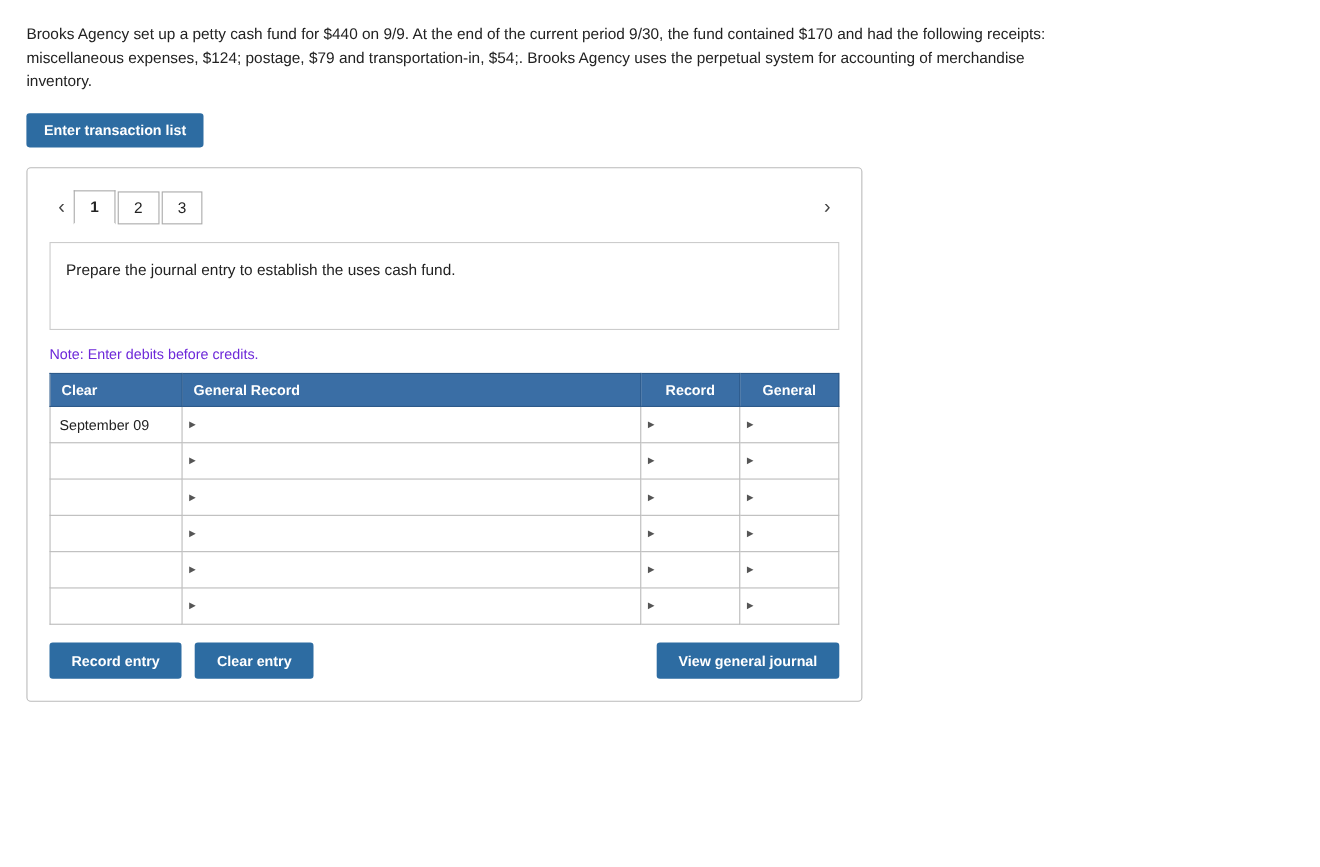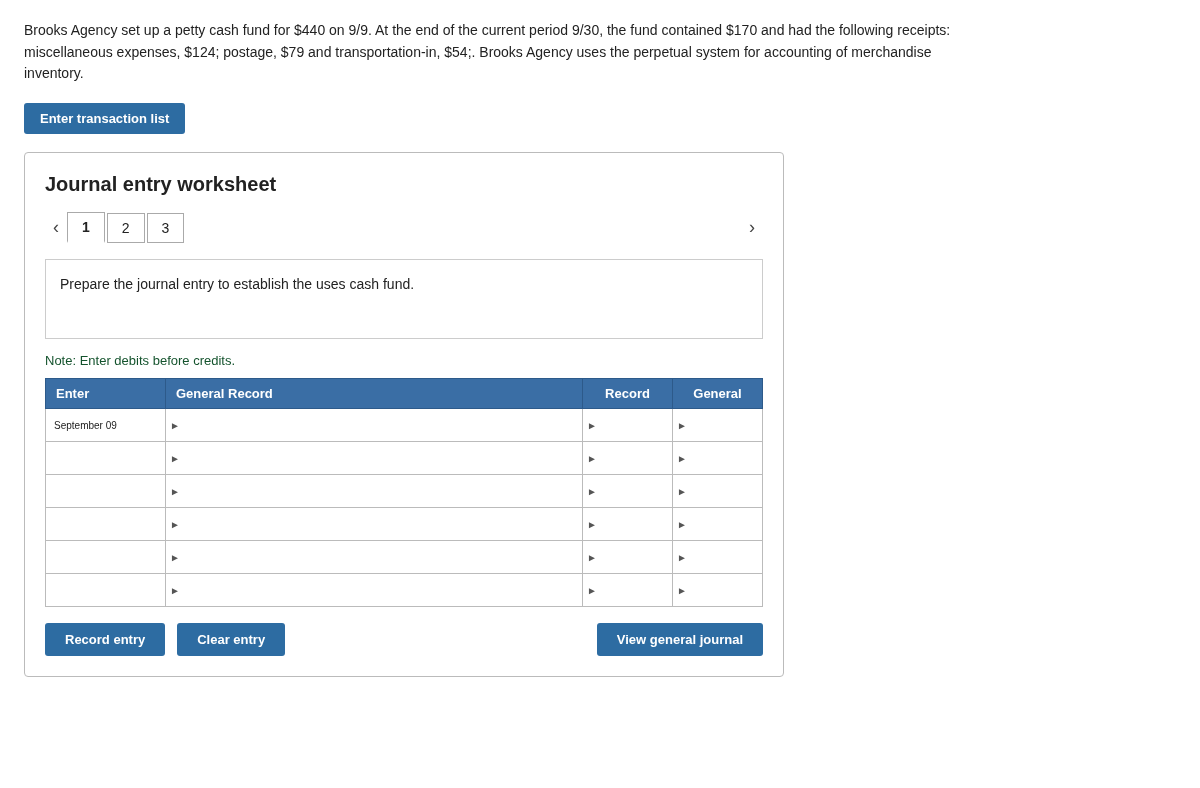--- a/index.html
+++ b/index.html
@@ -75,21 +75,21 @@
     }
     .instruction-box {
       border: 1px solid #ccc;
       padding: 16px 14px;
       margin-bottom: 14px;
       min-height: 80px;
       font-size: 14px;
       background: #fff;
     }
     .note-text {
-      color: #14532d;
+      color: #6d28d9;
       font-size: 13px;
       margin-bottom: 10px;
     }
     .journal-table {
       width: 100%;
       border-collapse: collapse;
       margin-bottom: 16px;
     }
     .journal-table thead tr th {
       background: #3a6ea5;
@@ -150,48 +150,47 @@
 
 
 
 <div class="problem-text">
   <p>Brooks Agency set up a petty cash fund for $440 on 9/9. At the end of the current period 9/30, the fund contained $170 and had the following receipts: miscellaneous expenses, $124; postage, $79 and transportation-in, $54;. Brooks Agency uses the perpetual system for accounting of merchandise inventory.</p>
 </div>
 
 <button class="view-transaction-btn">Enter transaction list</button>
 
 <div class="worksheet-container">
-  <div class="worksheet-title">Journal entry worksheet</div>
 
   <div class="tab-nav">
     <span class="nav-arrow">‹</span>
     <div class="tab-item active">1</div>
     <div class="tab-item">2</div>
     <div class="tab-item">3</div>
     <span class="nav-arrow nav-arrow-right">›</span>
   </div>
 
   <div class="instruction-box">
     <span>Prepare the journal entry to establish the uses cash fund.</span>
   </div>
 
   <div class="note-text">Note: Enter debits before credits.</div>
 
   <table class="journal-table">
     <thead>
       <tr>
-        <th class="col-date">Enter</th>
+        <th class="col-date">Clear</th>
         <th>General Record</th>
         <th class="col-debit">Record</th>
         <th class="col-credit">General</th>
       </tr>
     </thead>
     <tbody id="journal-body">
     <tr>
-          <td class="col-date" style="padding-left: 8px; padding-top: 4px; padding-bottom: 4px; font-size: 10px; vertical-align: middle;">September 09</td>
+          <td class="col-date" style="padding-left: 8px; padding-top: 4px; padding-bottom: 4px; font-size: 13px; vertical-align: middle;">September 09</td>
           <td>
             <div style="display: flex; align-items: center; height: 32px;">
               <span style="display: inline-block; margin-left: 4px; margin-right: 4px; font-size: 10px; color: rgb(85, 85, 85);">►</span>
               <input type="text" style="">
             </div>
           </td>
           <td class="col-debit">
             <div style="display: flex; align-items: center; height: 32px;">
               <span style="display: inline-block; margin-left: 4px; margin-right: 2px; font-size: 10px; color: rgb(85, 85, 85);">►</span>
               <input type="text" style="">

